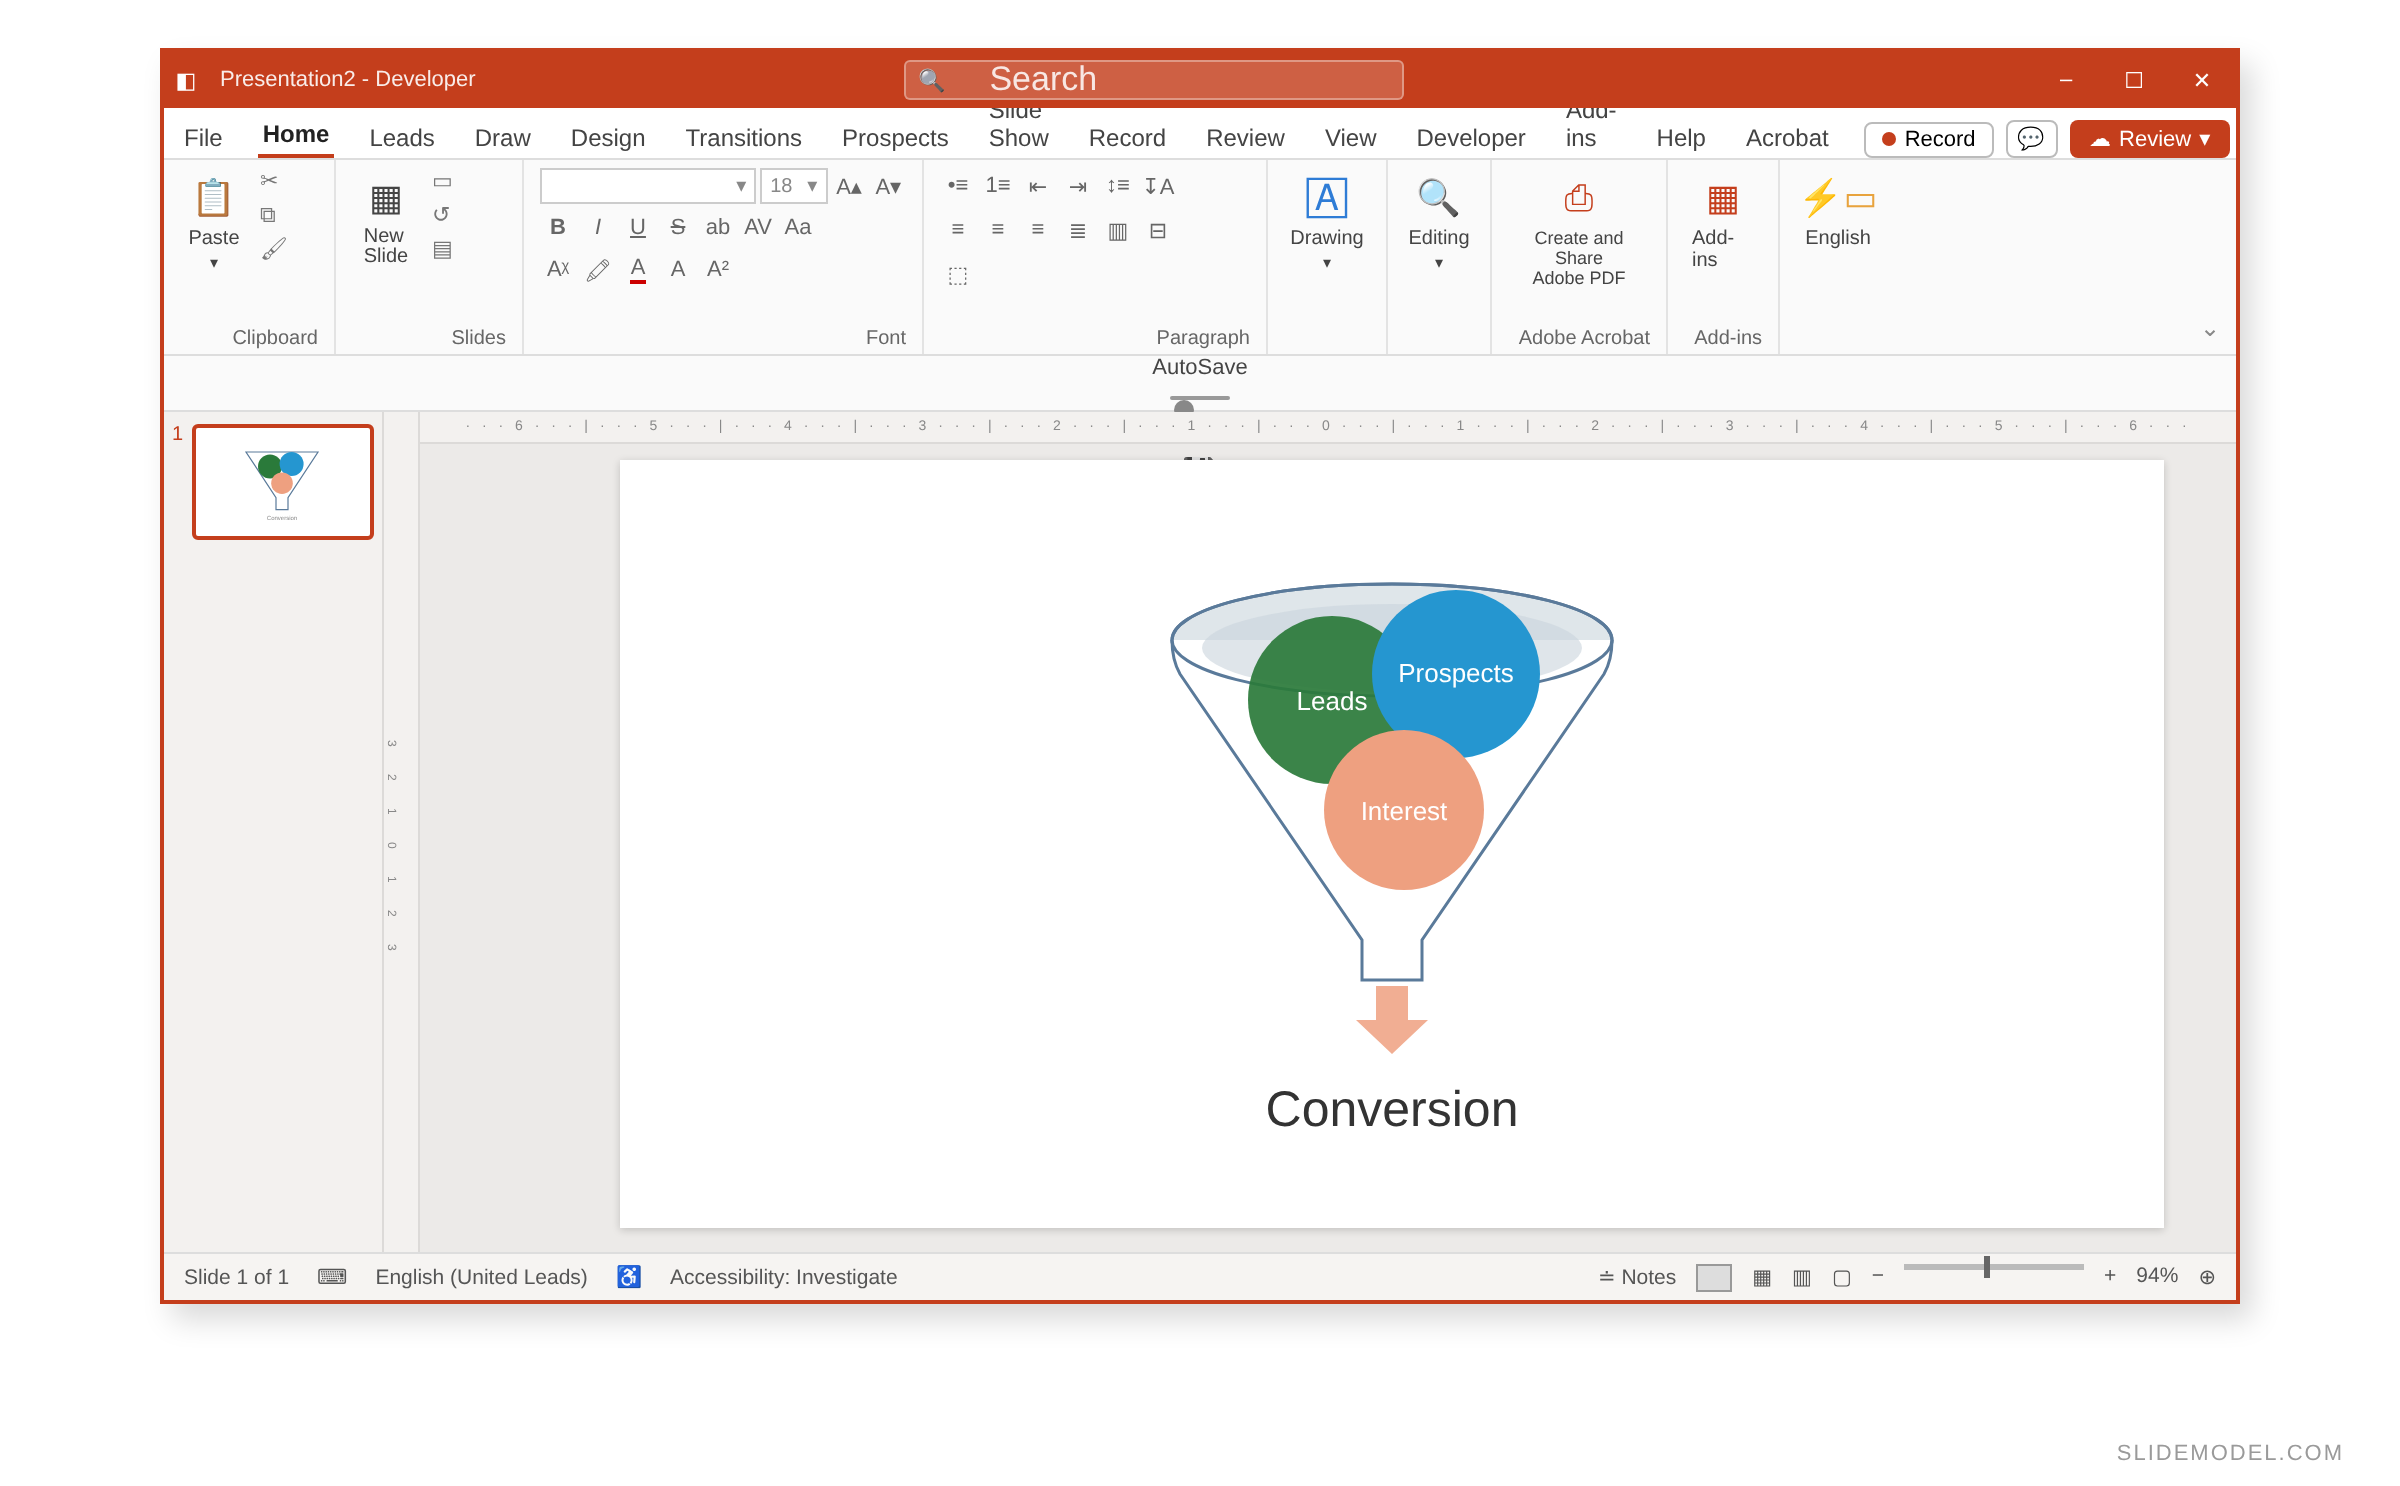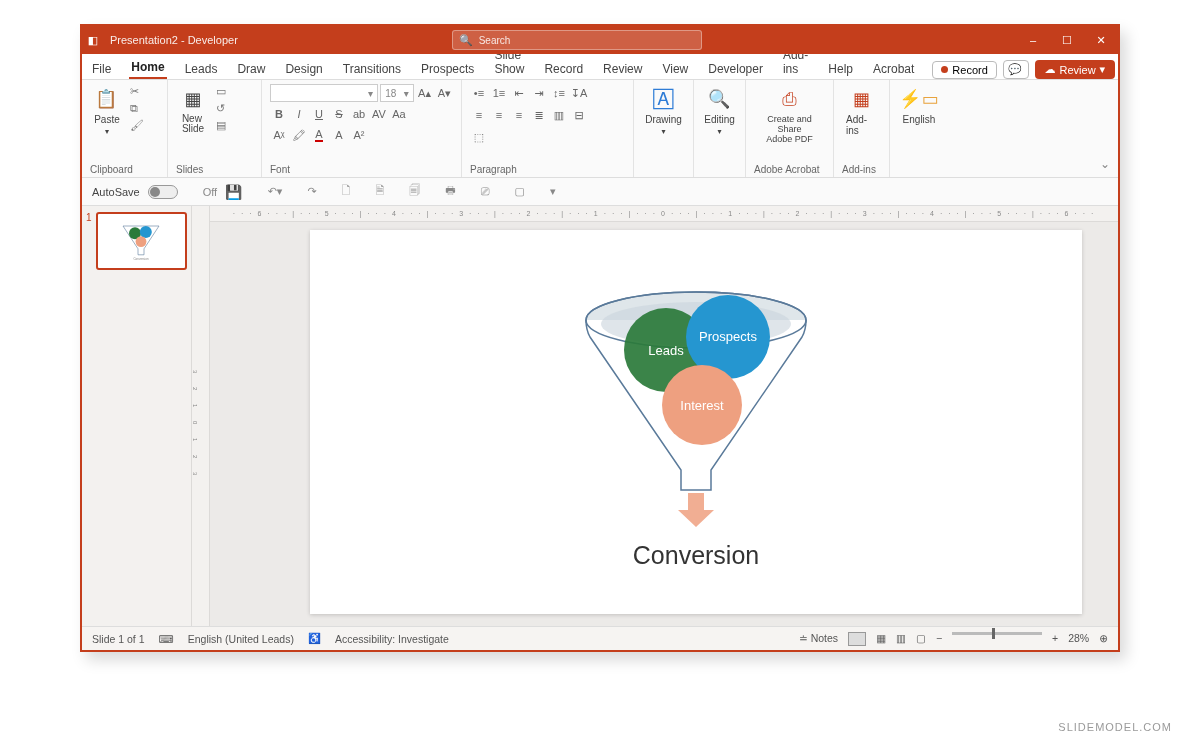--- a/index.html
+++ b/index.html
@@ -4,52 +4,52 @@
 <style>
   * { box-sizing: border-box; margin: 0; padding: 0; font-family: "Segoe UI", Arial, sans-serif; }
   body { background: #fff; display: flex; justify-content: center; align-items: flex-start; padding: 24px 0; }
   .shadow-wrap { width: 1040px; border: 2px solid #c43e1c; background:#fff; box-shadow: 6px 8px 14px rgba(0,0,0,0.15); }
   
   
   .titlebar { background:#c43e1c; color:#fff; height:28px; display:flex; align-items:center; font-size:11px; position:relative; }
   .titlebar .logo { width:22px; display:flex; justify-content:center; }
   .titlebar .title { padding-left:6px; opacity:.9; }
   .titlebar .searchbox { position:absolute; left:370px; width:250px; height:20px; background:rgba(255,255,255,.18); border:1px solid rgba(255,255,255,.35); border-radius:3px; display:flex; align-items:center; padding:0 6px; gap:6px; }
-  .titlebar .searchbox input { background:transparent; border:none; color:#fff; font-size:10px; width:100%; outline:none; }
+  .titlebar .searchbox input { background:transparent; border:none; color:#fff; font-size:17px; width:100%; outline:none;margin-left:16px; }
   .titlebar .searchbox input::placeholder{ color:rgba(255,255,255,.85); }
   .titlebar .winbtns { position:absolute; right:0; display:flex; }
   .titlebar .winbtns div { width:34px; height:28px; display:flex; align-items:center; justify-content:center; font-size:11px; }
   
   
   .menubar { background:#fff; height:26px; display:flex; align-items:flex-end; padding:0 8px; border-bottom:1px solid #ddd; font-size:12px; gap:16px; }
   .menubar .tab { padding:3px 2px; color:#444; cursor:pointer; }
   .menubar .tab.active { border-bottom:2px solid #c43e1c; font-weight:600; color:#222; }
   .menubar .right { margin-left:auto; display:flex; gap:6px; align-items:center; }
   .pillbtn { border:1px solid #bbb; border-radius:4px; padding:2px 8px; font-size:11px; display:flex; align-items:center; gap:4px; }
   .sharebtn { background:#c43e1c; color:#fff; border:none; border-radius:4px; padding:3px 10px; font-size:11px; display:flex; align-items:center; gap:4px; }
   .redrec { width:7px; height:7px; background:#c43e1c; border-radius:50%; display:inline-block;}
   
   
   .ribbon { background:#fafafa; border-bottom:1px solid #ddd; display:flex; font-size:10px; color:#555; position:relative; height:98px; }
   .rgroup { border-right:1px solid #e3e3e3; padding:4px 8px 2px 8px; display:flex; flex-direction:column; justify-content:space-between; }
   .rgroup .icons { display:flex; gap:6px; align-items:flex-start; }
-  .rgroup .glabel { text-align:left; font-size:10px; color:#666; padding-top:2px;}
+  .rgroup .glabel { text-align:right; font-size:10px; color:#666; padding-top:2px;}
   .bigbtn { display:flex; flex-direction:column; align-items:center; gap:2px; padding:2px 4px; font-size:10px; color:#444; }
   .bigbtn .ic { width:26px; height:26px; display:flex; align-items:center; justify-content:center; font-size:18px; }
   .smallicons { display:flex; flex-direction:column; gap:3px; }
   .smallicons span { width:16px; height:14px; display:block; color:#777; font-size:11px; line-height:14px;}
   .fontgroup { width:200px; }
   .fontrow { display:flex; gap:2px; align-items:center; }
   .fontsel { border:1px solid #ccc; background:#fff; height:18px; font-size:10px; padding:0 4px; display:flex; align-items:center; justify-content:space-between; color:#888;}
   .ic14 { width:18px; height:18px; font-size:11px; color:#666; display:flex; align-items:center; justify-content:center;}
   .paragroup { width:172px;}
   .ribbon .chev { position:absolute; right:8px; bottom:6px; color:#888; font-size:12px;}
   
   
-  .qat { background:#fafafa; border-bottom:1px solid #ddd; height:28px; display:flex; align-items:center; padding:0 10px; gap:8px; font-size:11px; color:#444;}
+  .qat { background:#fafafa; border-bottom:1px solid #ddd; height:28px; display:flex; align-items:center; padding:0 10px; gap:8px; font-size:11px; color:#444;flex-direction:column;}
   .qat .toggle { width:30px; height:14px; border:1px solid #999; border-radius:7px; position:relative; background:#eee;}
   .qat .toggle::after{content:""; position:absolute; width:10px; height:10px; background:#888; border-radius:50%; top:1px; left:1px;}
   .qat .ic { color:#6b3fa0; font-size:14px;}
   .qat span.g { color:#888;margin-left:17px; }
   
   
   .workarea { display:flex; height:420px; background:#eceae8; }
   .thumbs { width:110px; background:#f3f1ef; border-right:1px solid #dcdad8; padding:6px 4px; }
   .thumb-wrap { display:flex; gap:2px;}
   .thumb-num { font-size:10px; color:#c43e1c; width:8px;}
@@ -318,20 +318,20 @@
     <span>Accessibility: Investigate</span>
     <div class="right">
       <span>≐ <span>Notes</span></span>
       <span class="vbtn" style="background:#ddd"></span>
       <span>▦</span>
       <span>▥</span>
       <span>▢</span>
       <span>−</span>
       <div class="zoomslider"></div>
       <span>+</span>
-      <span>28%</span>
+      <span>94%</span>
       <span>⊕</span>
     </div>
   </div>
 
 </div>
 
 <div class="watermark">SLIDEMODEL.COM</div>
 
 </body></html>

